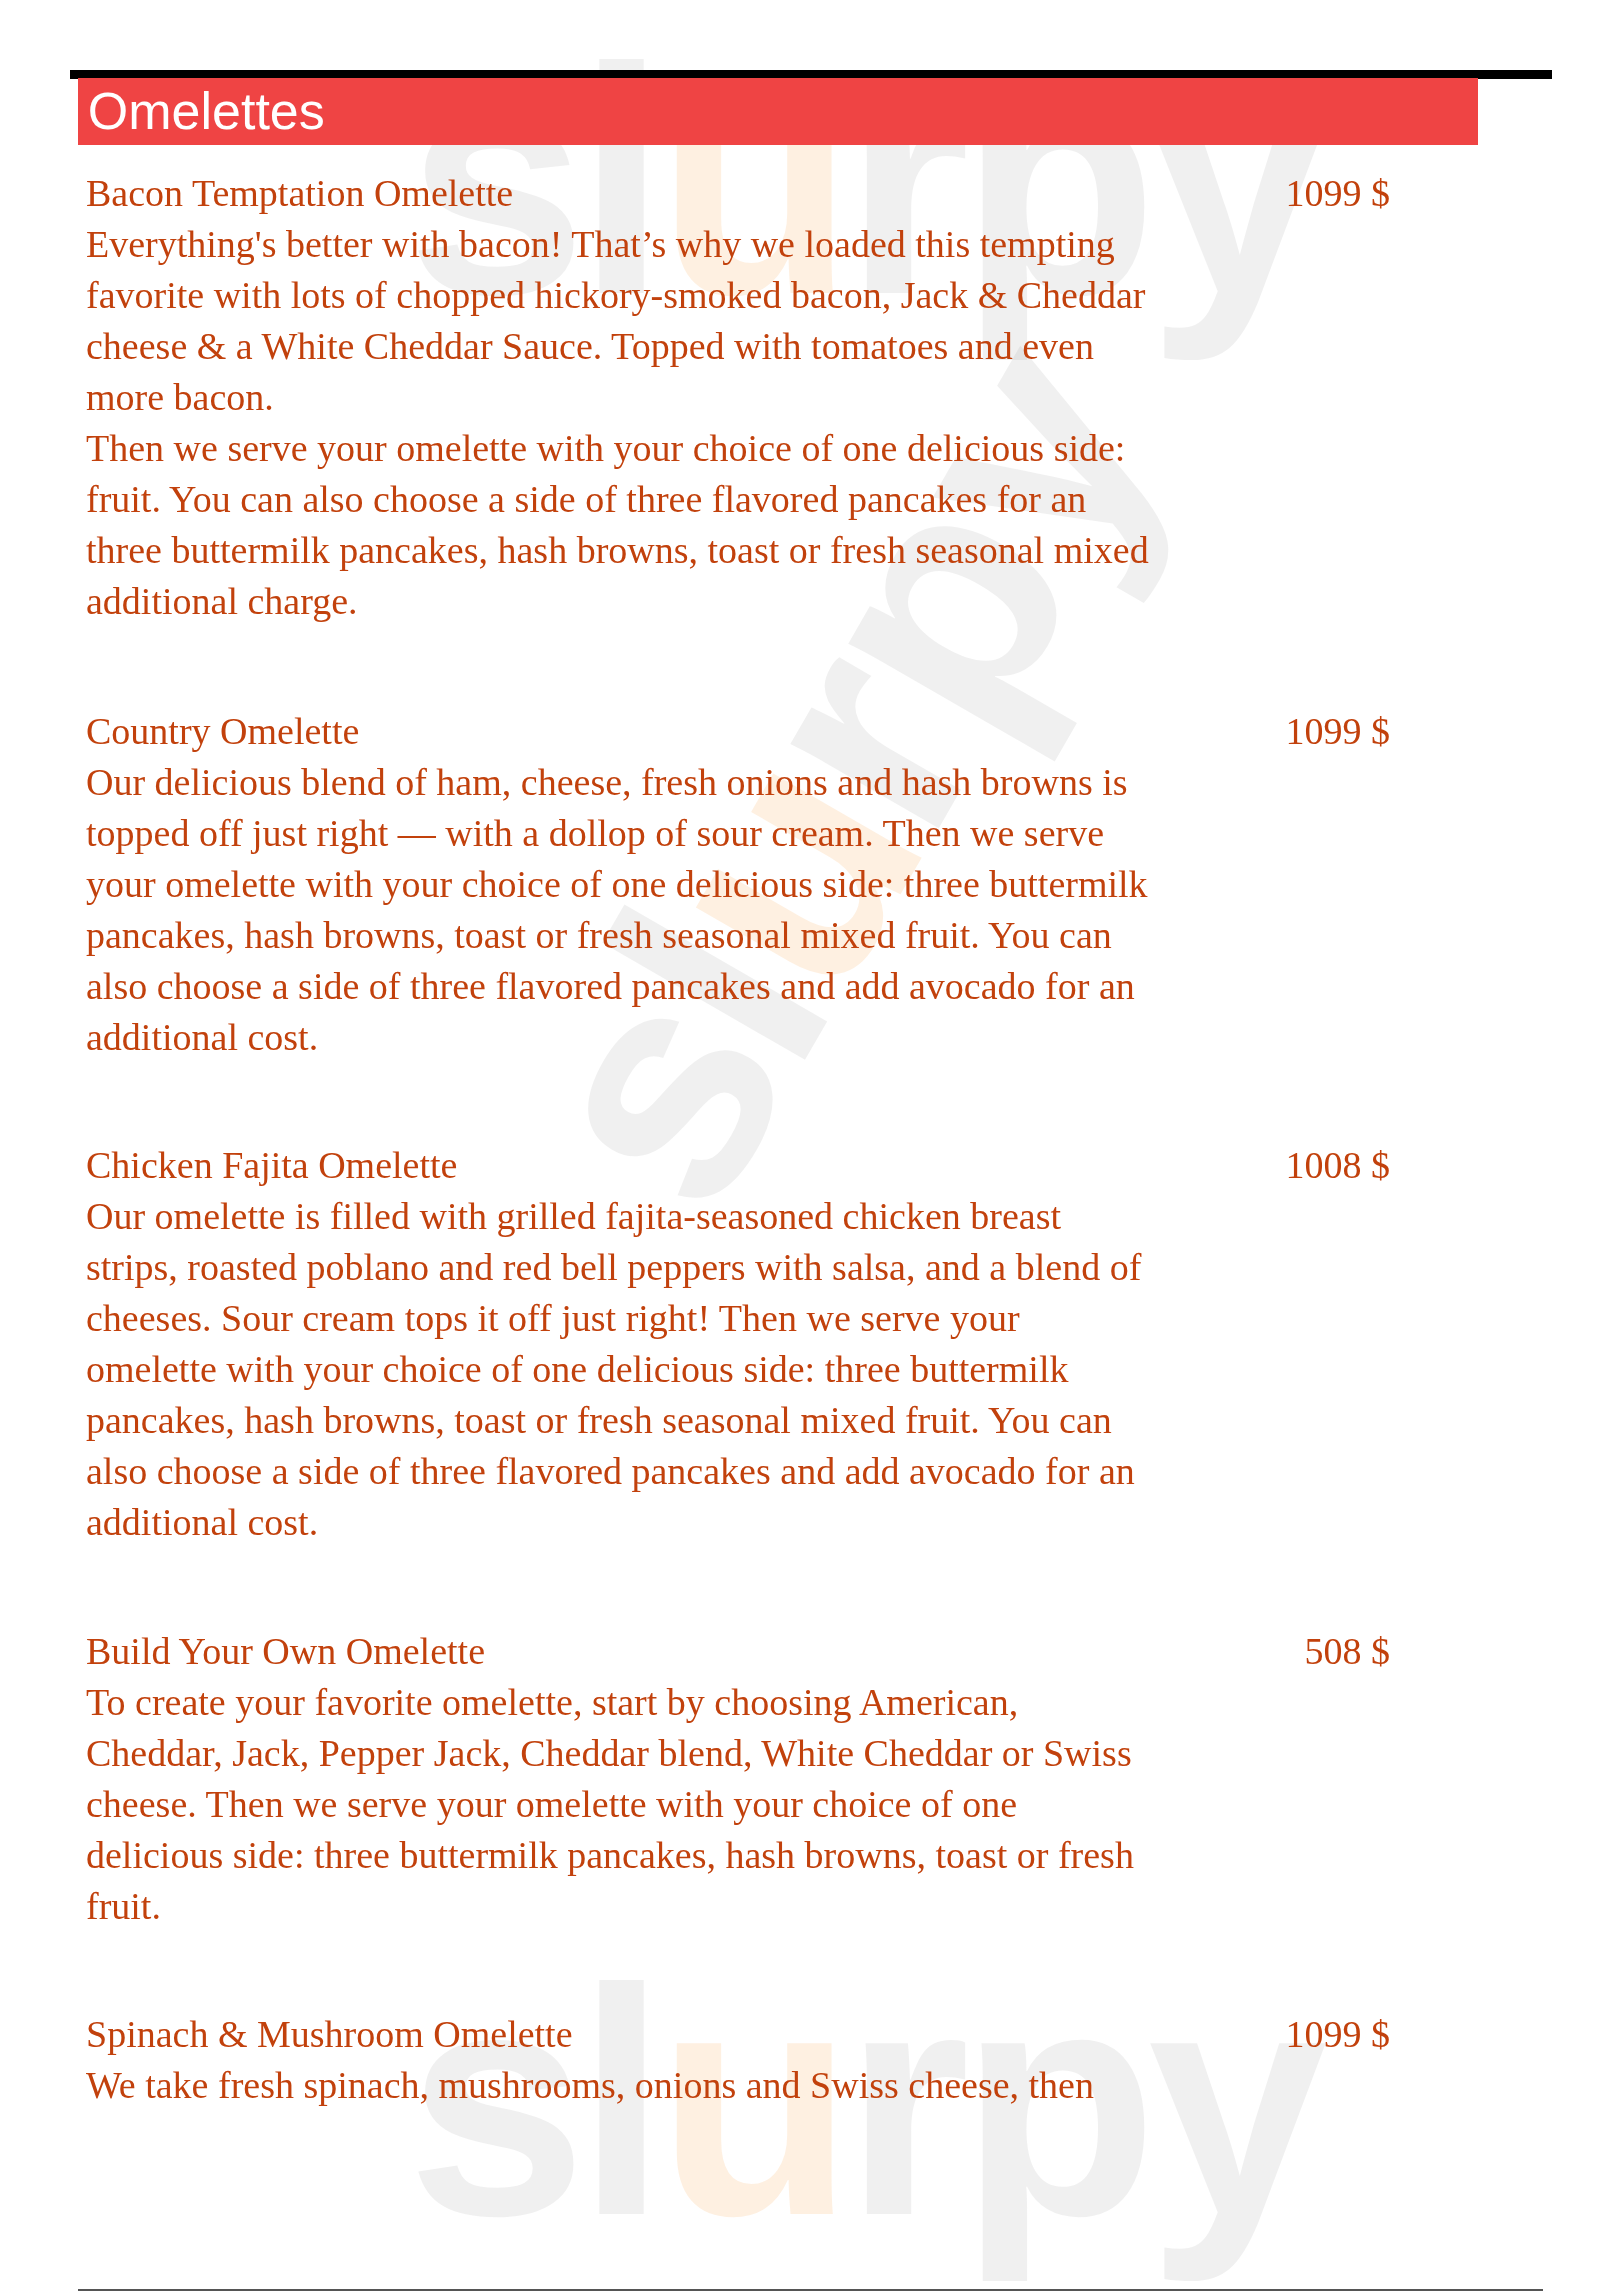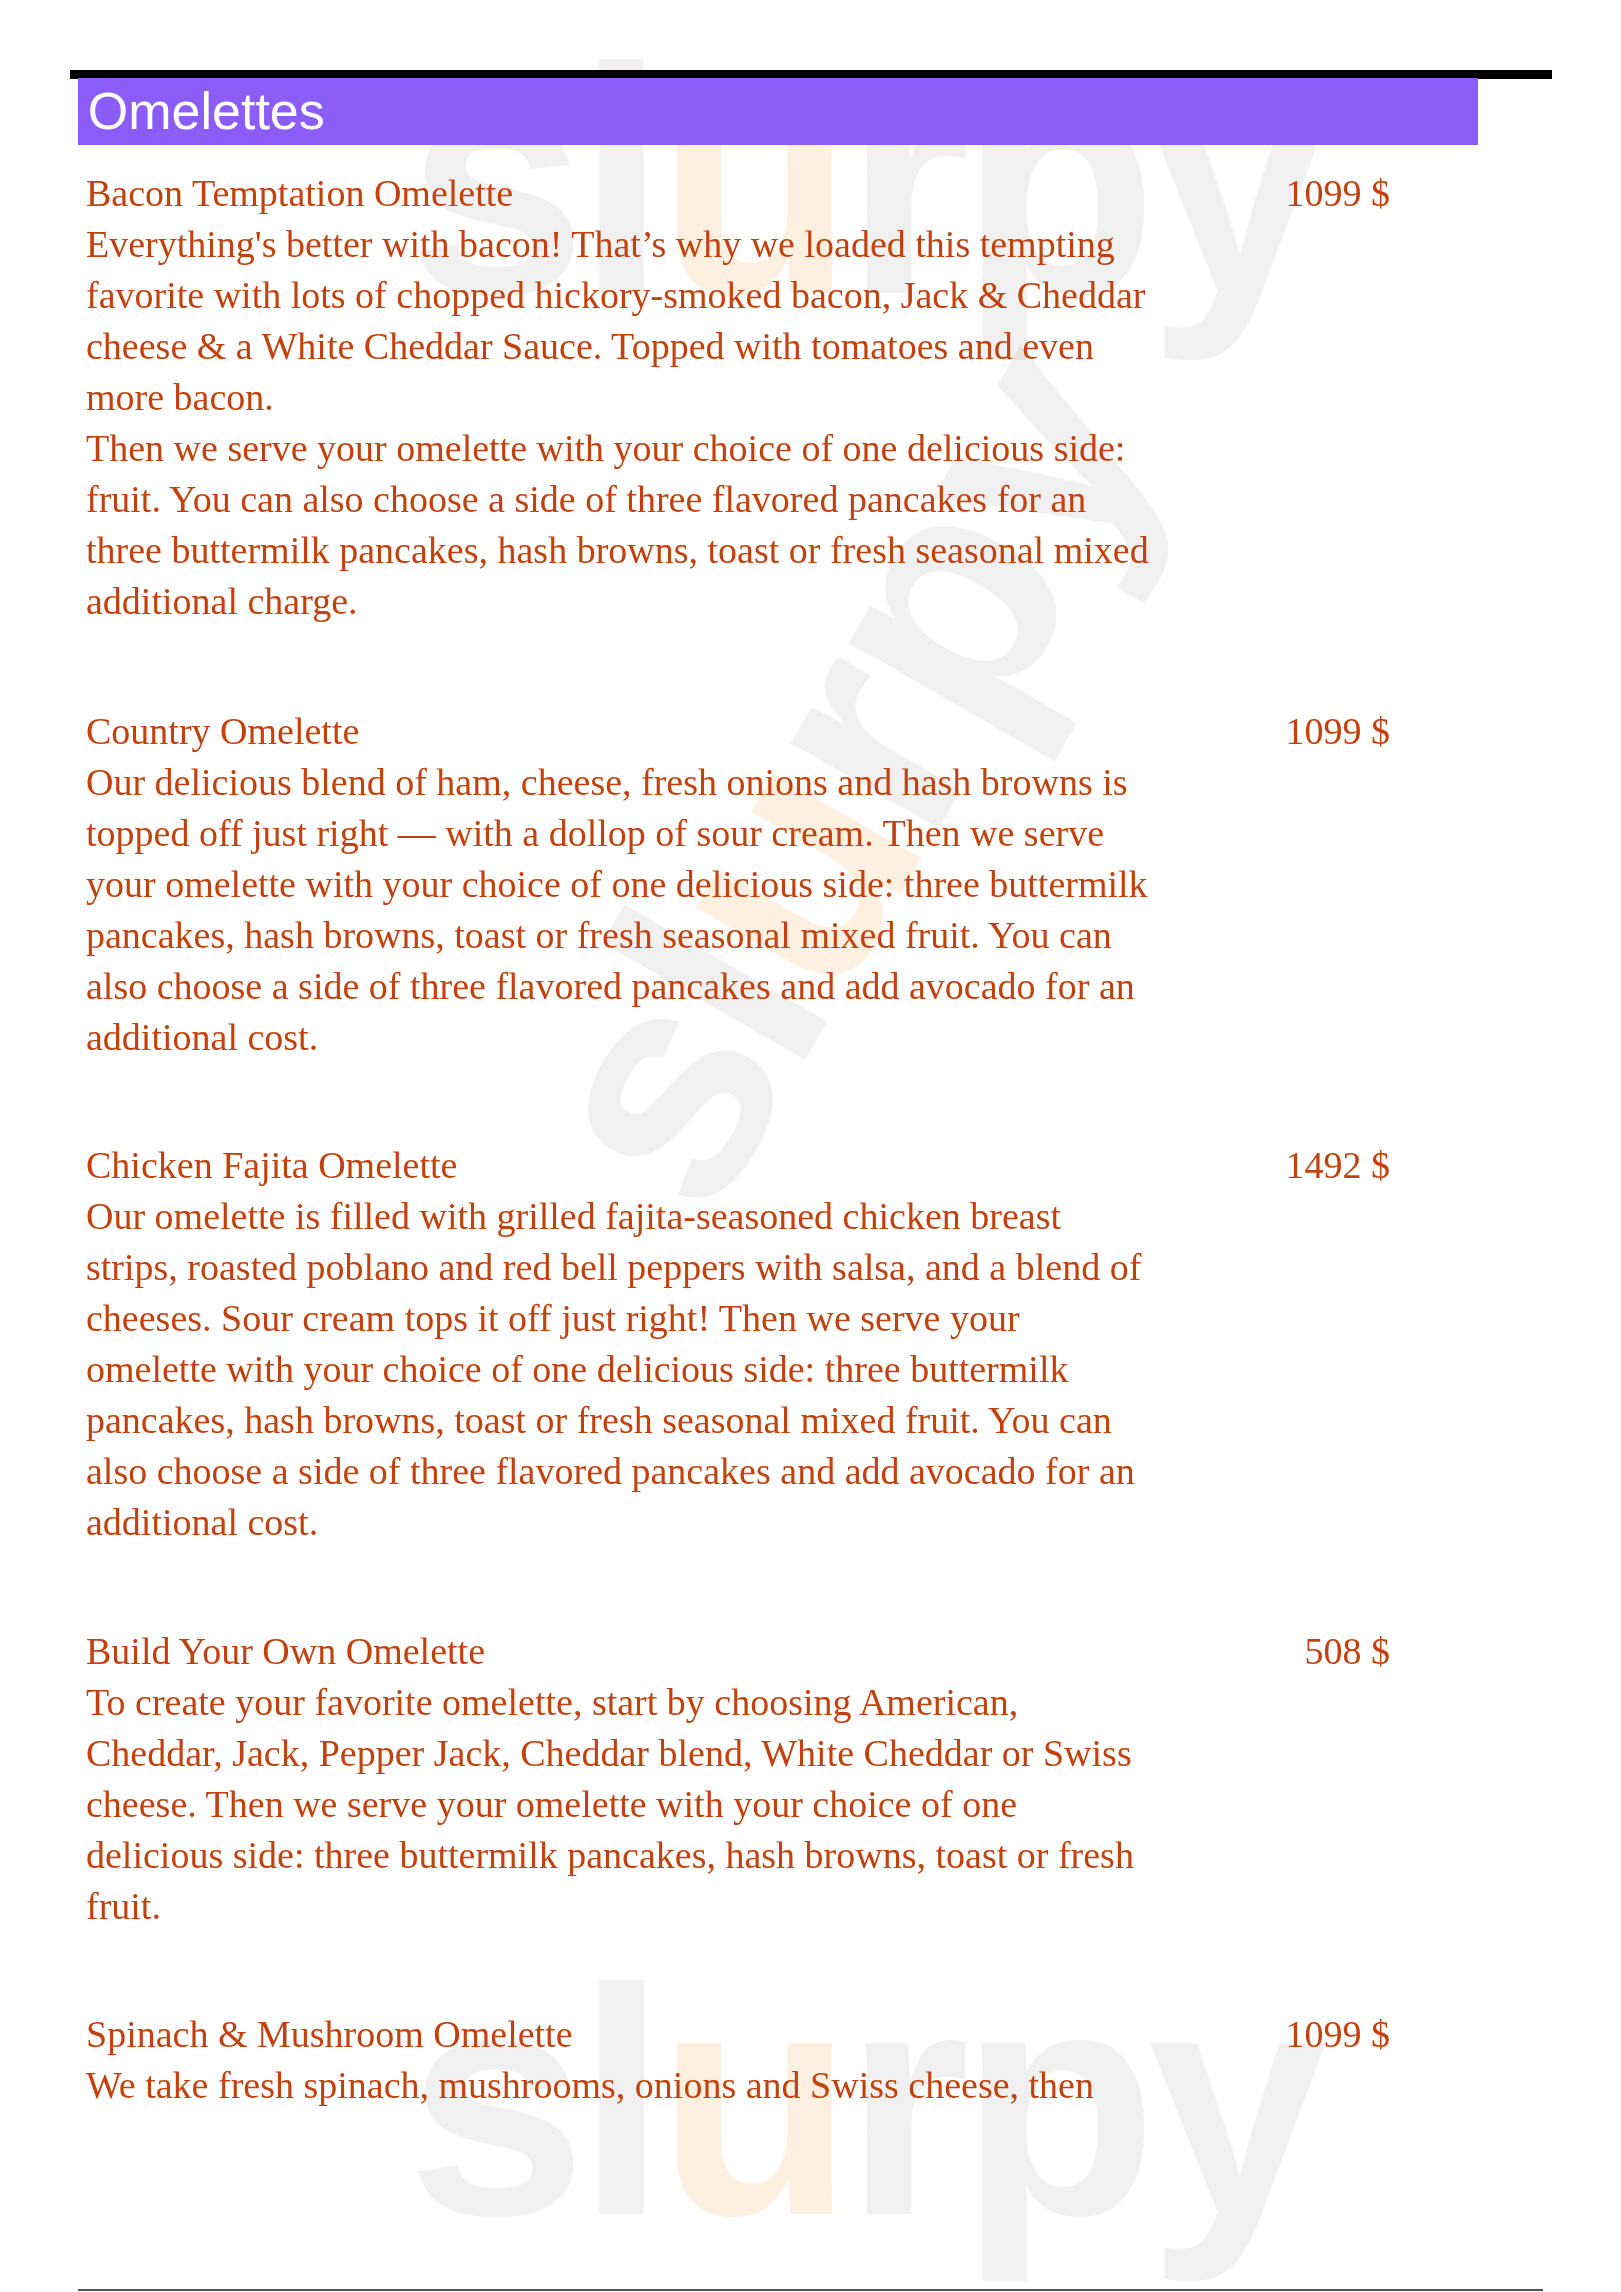--- a/index.html
+++ b/index.html
@@ -1,19 +1,19 @@
 <!DOCTYPE html>
 <html><head>
 <meta charset="utf-8">
 <style>
   html, body { margin: 0; padding: 0; background: #ffffff; }
   body { width: 1621px; height: 2293px; position: relative; overflow: hidden; }
   .page { position: absolute; left: 0; top: 0; width: 1621px; height: 2293px; }
   .top-rule { position: absolute; left: 70px; top: 70px; width: 1482px; height: 8.8px; background: #000; }
-  .section-bar { position: absolute; left: 78px; top: 78px; width: 1400px; height: 67px; background: #8b5cf6; }
+  .section-bar { position: absolute; left: 78px; top: 78px; width: 1400px; height: 67px; background: #ef4444; }
   .section-title { position: absolute; left: 9.8px; top: 3.9px; font-family: "Liberation Sans", sans-serif; font-size: 52px; line-height: 59px; color: #ffffff; white-space: nowrap; }
   .item { position: absolute; left: 86px; width: 1304px; font-family: "Liberation Serif", serif; font-size: 38px; line-height: 51px; color: #c2410c; }
   .item-name { display: block; white-space: nowrap; }
   .item-price { position: absolute; right: 0; top: 0; white-space: nowrap; text-align: center; }
   .item-desc { display: block; width: 1176px; }
   .desc-line { display: block; white-space: nowrap; }
   .bottom-rule { position: absolute; left: 78px; top: 2289px; width: 1465px; height: 2px; background: #555; }
   .wm { position: absolute; font-family: "Liberation Sans", sans-serif; font-weight: bold; font-size: 323px; line-height: 1; letter-spacing: -9.8px; color: rgba(160,160,160,0.16); white-space: nowrap; pointer-events: none; z-index: 0; }
   .wm .u { color: rgba(250,150,40,0.14); }
   .content { position: absolute; left: 0; top: 0; width: 100%; height: 100%; z-index: 1; }
@@ -63,21 +63,21 @@
         <span class="desc-line">topped off just right — with a dollop of sour cream. Then we serve</span>
         <span class="desc-line">your omelette with your choice of one delicious side: three buttermilk</span>
         <span class="desc-line">pancakes, hash browns, toast or fresh seasonal mixed fruit. You can</span>
         <span class="desc-line">also choose a side of three flavored pancakes and add avocado for an</span>
         <span class="desc-line">additional cost.</span>
       </div>
     </div>
 
     <div class="item" style="top:1140px;">
       <span class="item-name">Chicken Fajita Omelette</span>
-      <span class="item-price">1492 $</span>
+      <span class="item-price">1008 $</span>
       <div class="item-desc">
         <span class="desc-line">Our omelette is filled with grilled fajita-seasoned chicken breast</span>
         <span class="desc-line">strips, roasted poblano and red bell peppers with salsa, and a blend of</span>
         <span class="desc-line">cheeses. Sour cream tops it off just right! Then we serve your</span>
         <span class="desc-line">omelette with your choice of one delicious side: three buttermilk</span>
         <span class="desc-line">pancakes, hash browns, toast or fresh seasonal mixed fruit. You can</span>
         <span class="desc-line">also choose a side of three flavored pancakes and add avocado for an</span>
         <span class="desc-line">additional cost.</span>
       </div>
     </div>

